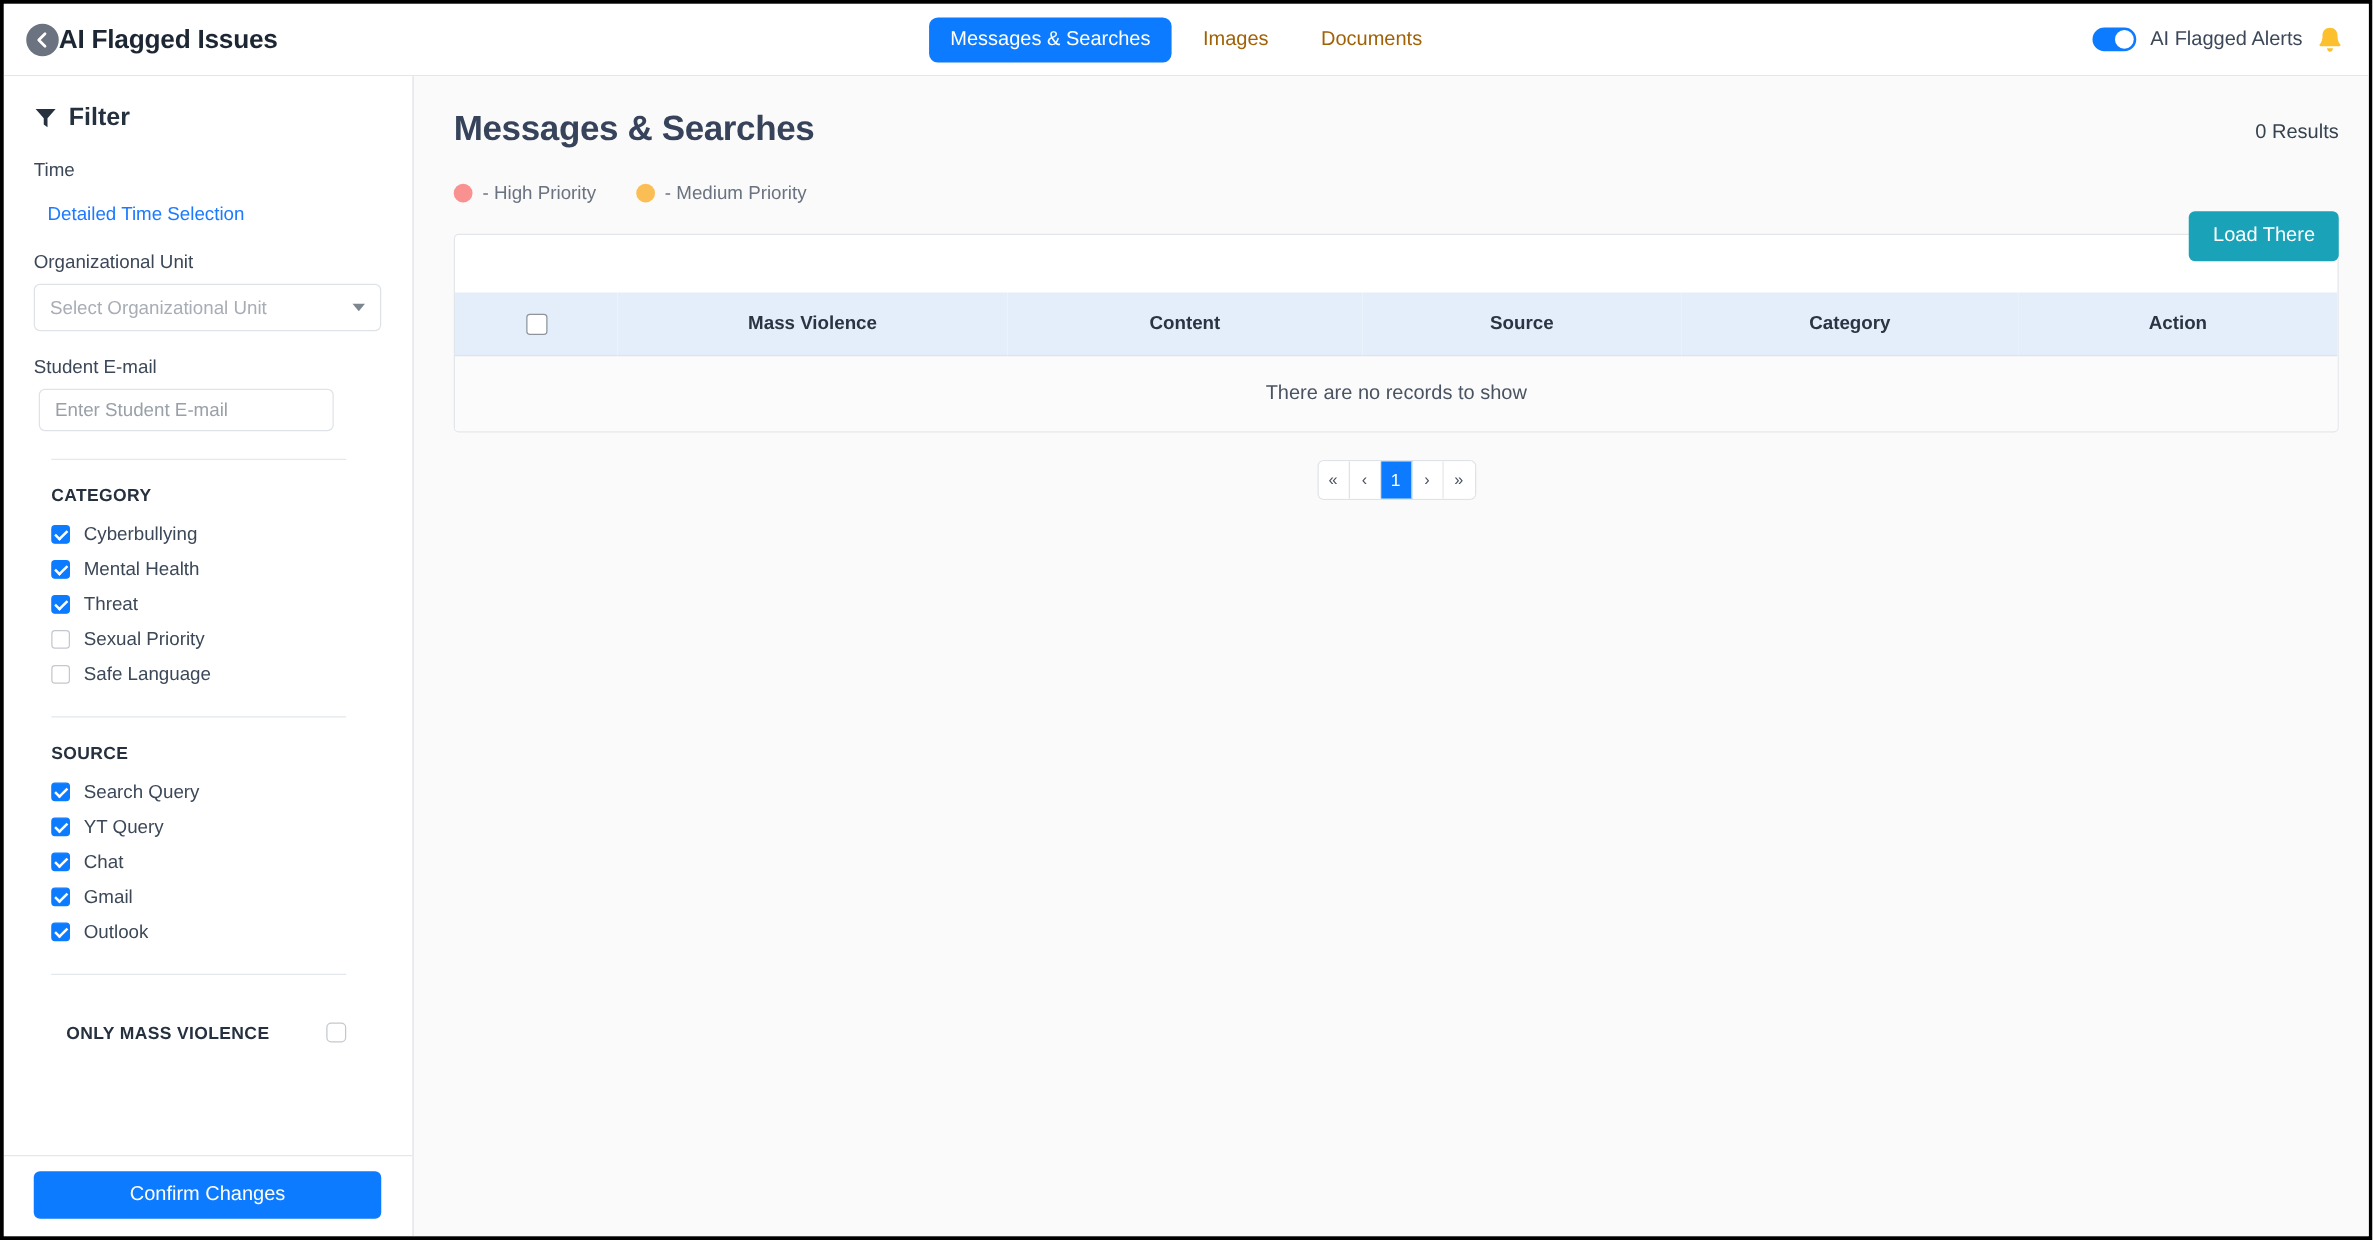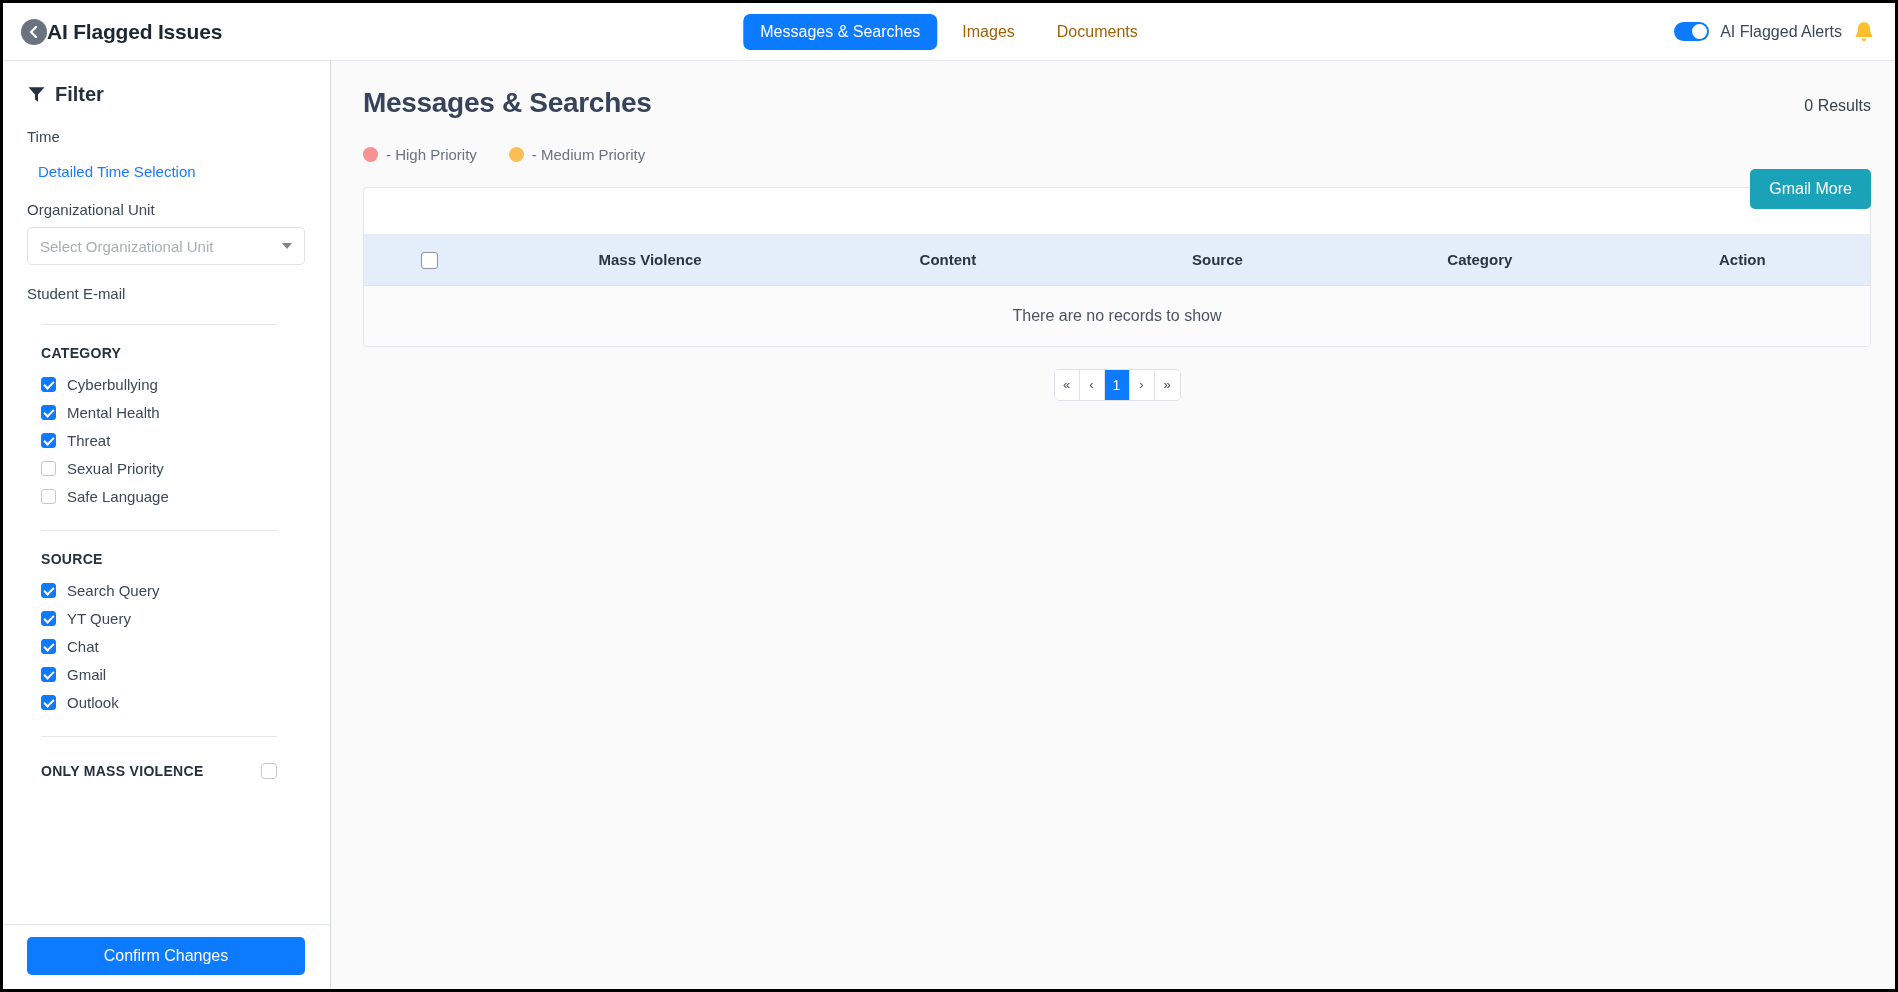--- a/index.html
+++ b/index.html
@@ -269,21 +269,21 @@
     white-space: nowrap;
   }
 
   .mass-row {
     display: flex;
     align-items: center;
     margin: 26px 0 0 14px;
     width: 236px;
     justify-content: space-between;
   }
-  .mass-row .group-title { margin: 0; }
+  .mass-row .group-title { margin: 12px; }
   .cbox-lg {
     width: 16px;
     height: 16px;
     border-radius: 4px;
     border: 1px solid #c3c8cf;
     background: #ffffff;
     cursor: pointer;
   }
 
   .sidebar-footer {
@@ -498,20 +498,21 @@
 
         <div class="field-label">Organizational Unit</div>
         <div class="select-box placeholder">
           <span>Select Organizational Unit</span>
           <span class="caret"></span>
         </div>
 
         <div class="spacer-20"></div>
 
         <div class="field-label">Student E-mail</div>
+        <input class="text-input" type="text" placeholder="Enter Student E-mail" style="">
 
         <div class="hr"></div>
 
         <div class="group-title">CATEGORY</div>
 
         <div class="check-row">
           <span class="cbox checked"></span>
           <span class="check-label">Cyberbullying</span>
         </div>
         <div class="check-row">
@@ -582,21 +583,21 @@
           <span class="legend-dot" style="background:#f8918f"></span>
           <span class="legend-text">- High Priority</span>
         </div>
         <div class="legend-item">
           <span class="legend-dot" style="background:#fbbe55"></span>
           <span class="legend-text">- Medium Priority</span>
         </div>
       </div>
 
       <div class="load-more-wrap">
-        <button class="load-more-btn">Gmail More</button>
+        <button class="load-more-btn">Load There</button>
       </div>
 
       <div class="table-wrap">
         <table>
           <colgroup>
             <col style="width:130px">
             <col style="width:22%">
             <col style="width:20%">
             <col style="width:18%">
             <col style="width:19%">

